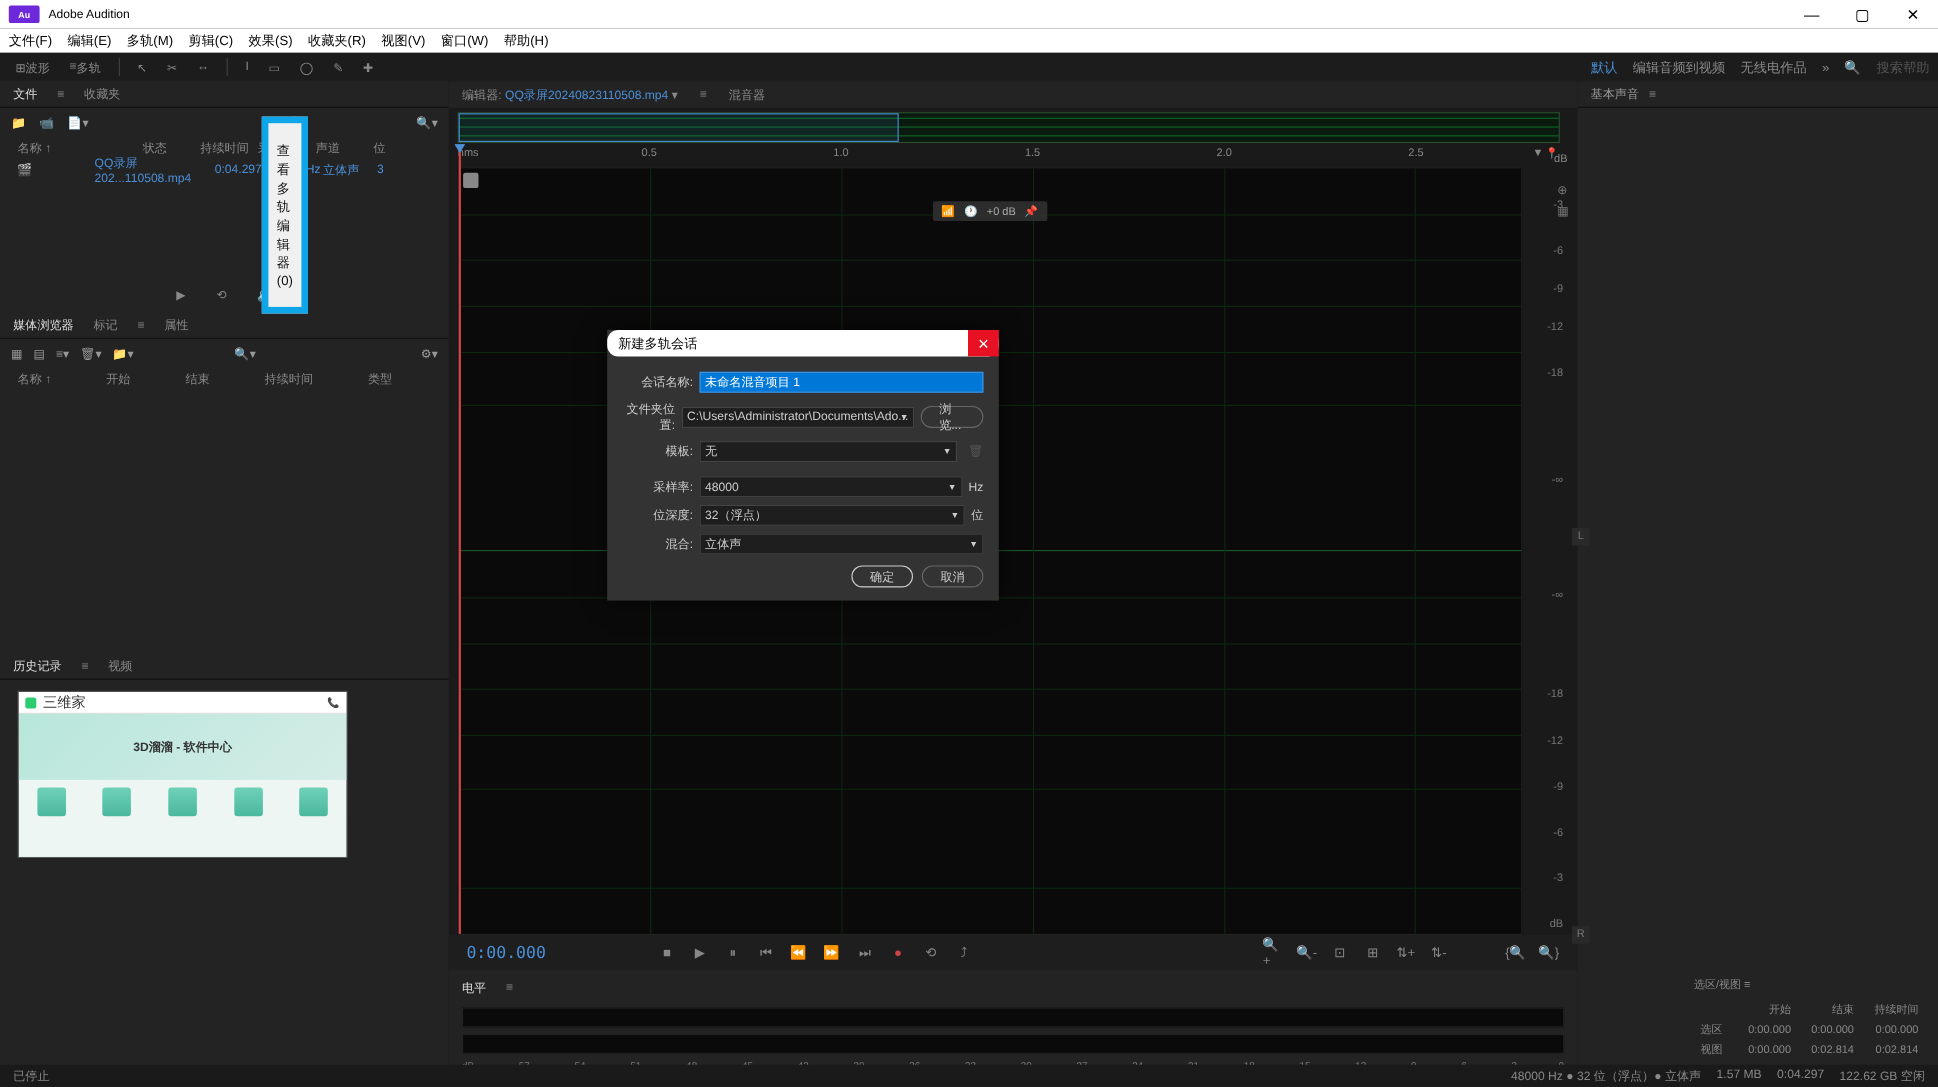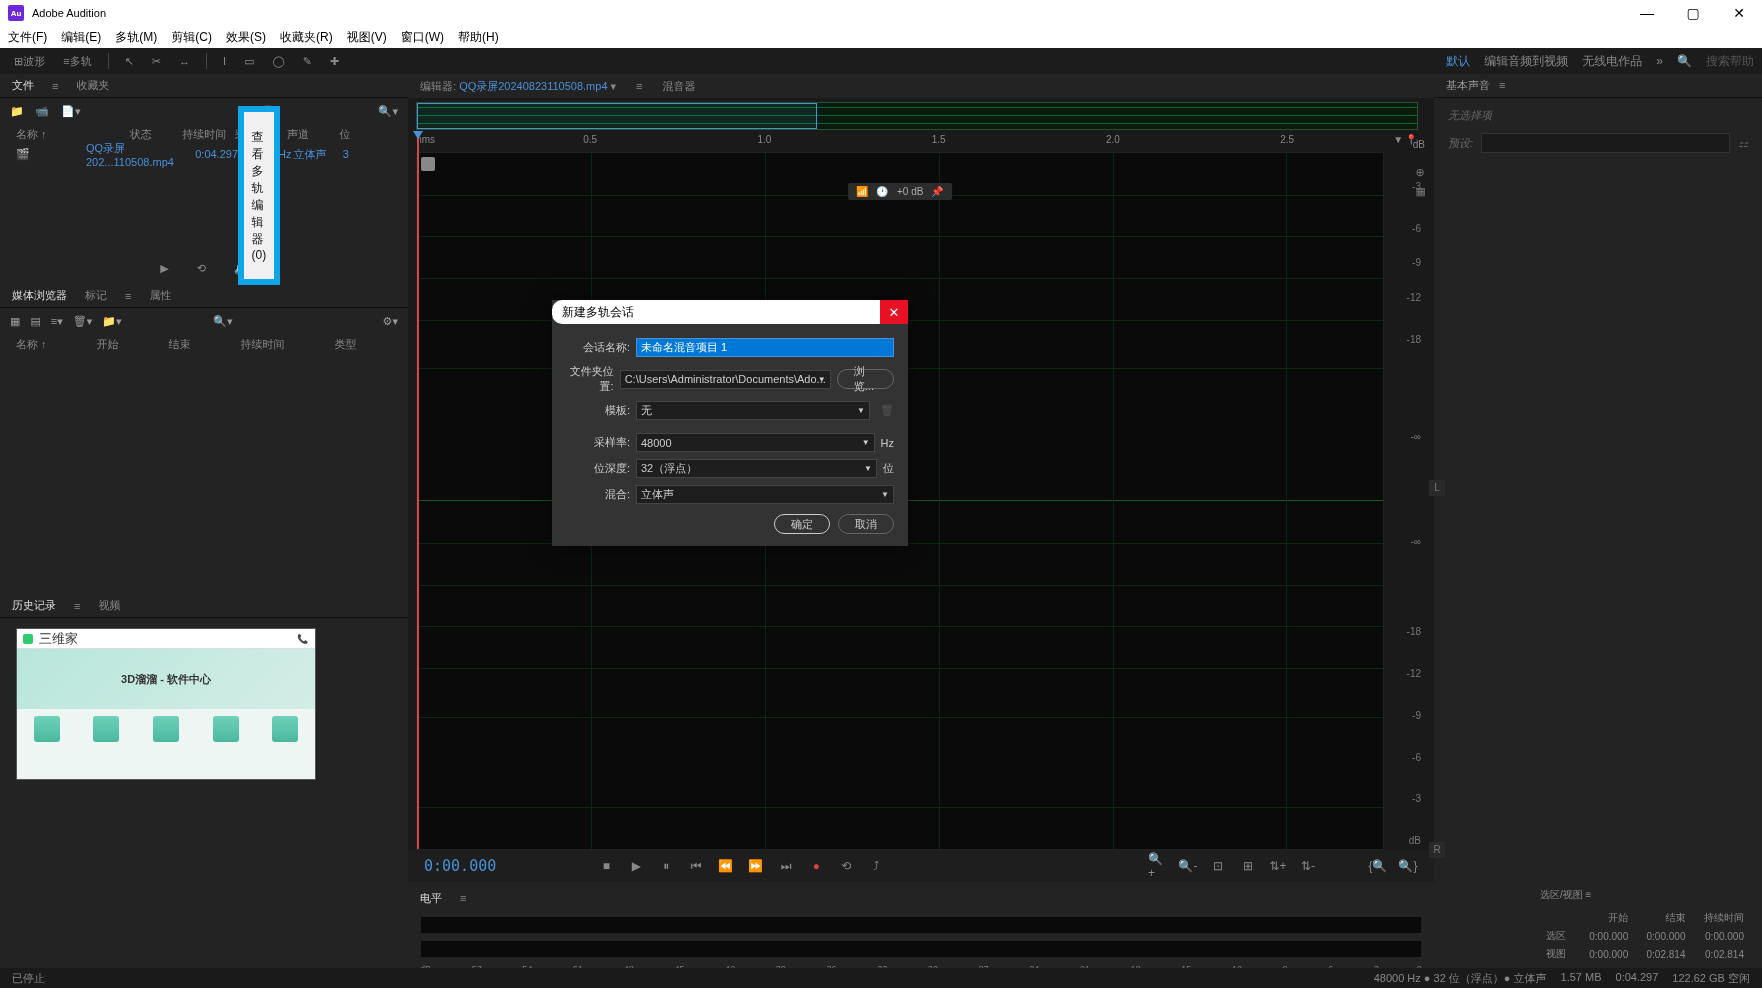--- a/index.html
+++ b/index.html
@@ -1,20 +1,20 @@
 <!DOCTYPE html>
 <html><head>
 <meta charset="utf-8">
 <style>
 * { margin:0; padding:0; box-sizing:border-box; font-family:"Microsoft YaHei",Arial,sans-serif; }
 body { background:#232323; color:#999; font-size:11px; overflow:hidden; width:1762px; height:988px; position:relative; }
 
 
 .titlebar { height:26px; background:#fff; color:#000; display:flex; align-items:center; padding:0 8px; position:relative; }
-.titlebar .logo { width:16px; height:16px; background:#6d28d9; display:inline-flex; align-items:center; justify-content:center; margin-right:8px; color:#fff; font-size:8px; font-weight:bold; border-radius:2px;}
+.titlebar .logo { width:28px; height:16px; background:#6d28d9; display:inline-flex; align-items:center; justify-content:center; margin-right:8px; color:#fff; font-size:8px; font-weight:bold; border-radius:2px;}
 .win-ctrls { position:absolute; right:0; top:0; display:flex; }
 .win-ctrls div { width:46px; height:26px; display:flex; align-items:center; justify-content:center; font-size:14px; }
 
 
 .menubar { height:22px; background:#fff; color:#000; display:flex; align-items:center; padding:0 8px; gap:14px; font-size:12px; }
 
 
 .toolbar { height:26px; background:#1c1c1c; display:flex; align-items:center; padding:0 8px; gap:6px; position:relative; }
 .tb-btn { padding:3px 6px; color:#888; display:inline-flex; align-items:center; border-radius:2px; }
 .tb-right { position:absolute; right:8px; display:flex; gap:14px; align-items:center;}
@@ -410,28 +410,20 @@
           <span>0</span>
       </div>
     </div>
   </div>
 
   <div class="panel-right">
     <div class="right-hdr">
       <span>基本声音</span>
       <span style="color:#888;margin-left:6px;">≡</span>
     </div>
-    <div class="right-body">
-      <div style="margin-bottom:8px;">无选择项</div>
-      <div class="preset-row">
-        <span>预设:</span>
-        <div class="preset-sel"></div>
-        <span>⚏</span>
-      </div>
-    </div>
   </div>
 </div>
 
 <div class="sel-panel">
   <div class="hdr"><span>选区/视图</span> ≡</div>
   <table>
     <tbody>
         <tr>
           <td></td>
       <td>开始</td>

